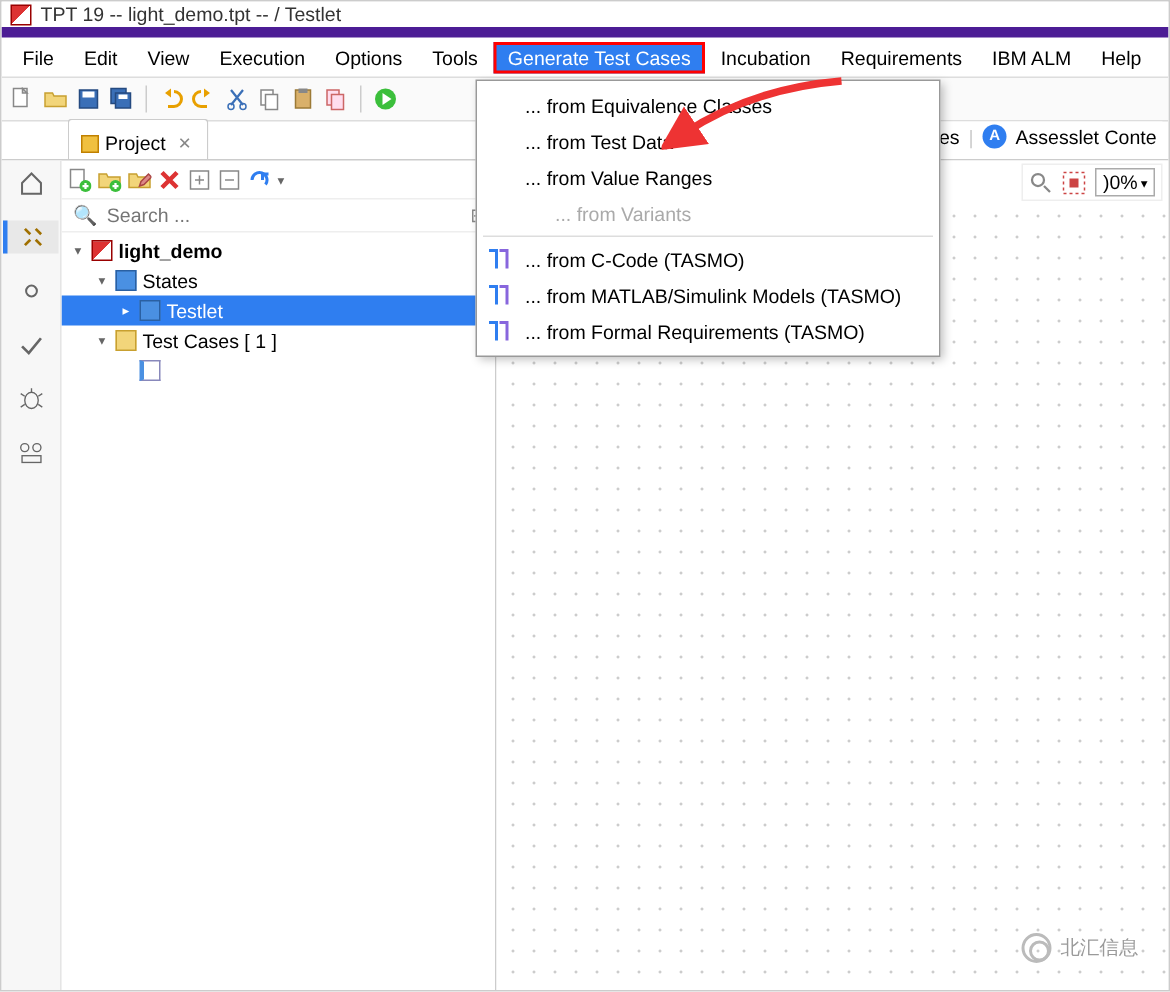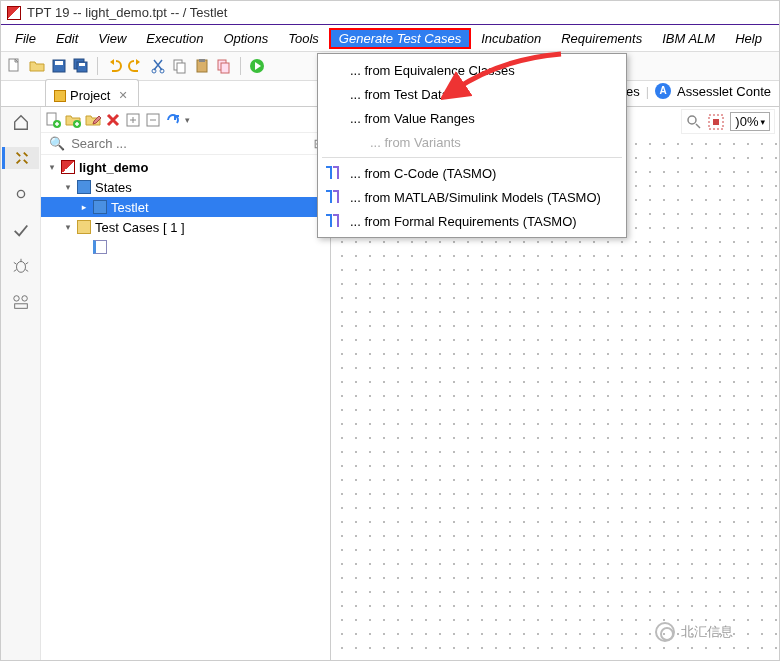--- a/index.html
+++ b/index.html
@@ -1,21 +1,21 @@
 <!DOCTYPE html>
 <html><head>
 <meta charset="utf-8">
 <style>
   * { box-sizing: border-box; font-family: "Segoe UI", Tahoma, sans-serif; font-size: 13px; }
   body { margin: 0; width: 780px; height: 661px; background: #fff; overflow: hidden; position: relative; border:1px solid #ccc;}
-  .titlebar { height: 24px; background: #fff; display: flex; align-items: center; padding: 0 6px; border-bottom:1px solid #4c1d95;}
+  .titlebar { height: 24px; background: #fff; display: flex; align-items: center; padding: 0 6px; border-bottom:7px solid #4c1d95;}
   .titlebar .app-icon { width:14px; height:14px; background: linear-gradient(135deg,#d33 50%,#fff 50%); margin-right:6px; border:1px solid #900;}
   .titlebar .title { color:#333; }
   .menubar { height: 26px; display:flex; align-items:center; padding:0 4px; position:relative; z-index:5;}
-  .menubar .item { padding:3px 10px; cursor:default;font-style:italic; }
+  .menubar .item { padding:3px 10px; cursor:default; }
   .menubar .item.highlight { background:#2f7ef0; color:#fff; border:2px solid red; padding:1px 8px;}
   .toolbar { height:30px; border-top:1px solid #ddd; border-bottom:1px solid #ddd; display:flex; align-items:center; padding:0 6px; gap:6px; background:#fafafa;}
   .tb-icon { width:16px; height:16px; display:inline-block;}
   .tb-sep { width:1px; height:18px; background:#ccc; margin:0 2px;}
   .tabrow { height:26px; display:flex; align-items:flex-end; padding-left:44px; border-bottom:1px solid #ccc;}
   .tab { border:1px solid #ccc; border-bottom:none; padding:8px 10px 3px 8px; background:#fff; display:flex; align-items:center; gap:4px; border-radius:3px 3px 0 0;}
   .tab .close { color:#888; font-size:11px; margin-left:4px;}
   .tab .proj-icon { width:12px;height:12px; background:#f0c040; border:1px solid #c08000;}
   .body { display:flex; height:calc(661px - 24px - 26px - 30px - 26px);}
   .leftrail { width:40px; background:#f7f7f7; border-right:1px solid #e5e5e5; display:flex; flex-direction:column; align-items:center; padding-top:4px; gap:14px;}
@@ -51,21 +51,21 @@
   .dropdown { position:absolute; top:52px; left:316px; width:310px; background:#fff; border:1px solid #999; box-shadow:2px 2px 6px rgba(0,0,0,0.25); z-index:20; padding:4px 0;}
   .dropdown .mitem { height:24px; display:flex; align-items:center; padding:0 10px 0 6px; gap:8px;}
   .dropdown .mitem .micon{width:18px; height:16px; display:inline-block;}
   .dropdown .mitem.disabled { color:#aaa;gap:28px;}
   .dropdown .sep { height:1px; background:#ddd; margin:3px 4px;}
   .right-extra { position:absolute; top:80px; right:4px; display:flex; align-items:center; gap:6px; z-index:1; background:#fff; padding:2px 4px;}
   .al-ico { width:16px;height:16px; border-radius:50%; background:#2f7ef0; color:#fff; font-size:10px; font-weight:bold; text-align:center; line-height:16px;}
   .below-extra{position:absolute; top:108px; right:4px; display:flex; align-items:center; gap:6px; z-index:1; background:#fff; padding:2px 4px; border:1px solid #eee;}
   
   .annot-arrow { position:absolute; top:48px; left:440px; z-index:30; pointer-events:none;}
-  .watermark { position:absolute; right:46px; bottom:18px; display:flex; align-items:center; gap:6px; color:#9a9a9a; font-size:14px;}
+  .watermark { position:absolute; right:20px; bottom:18px; display:flex; align-items:center; gap:6px; color:#9a9a9a; font-size:14px;}
   .watermark .logo{ width:20px;height:20px; border:2px solid #bbb; border-radius:50%; position:relative;}
   .watermark .logo::after{content:""; position:absolute; left:3px; top:3px; width:10px;height:10px; border:2px solid #bbb; border-radius:50%;}
   
   .svg-i{display:block;}
 </style>
 </head>
 <body>
 
 <div class="titlebar">
   <span class="app-icon"></span>

